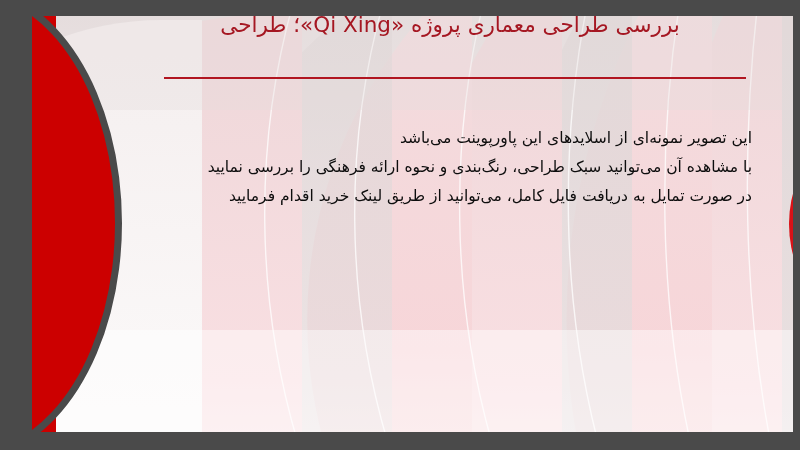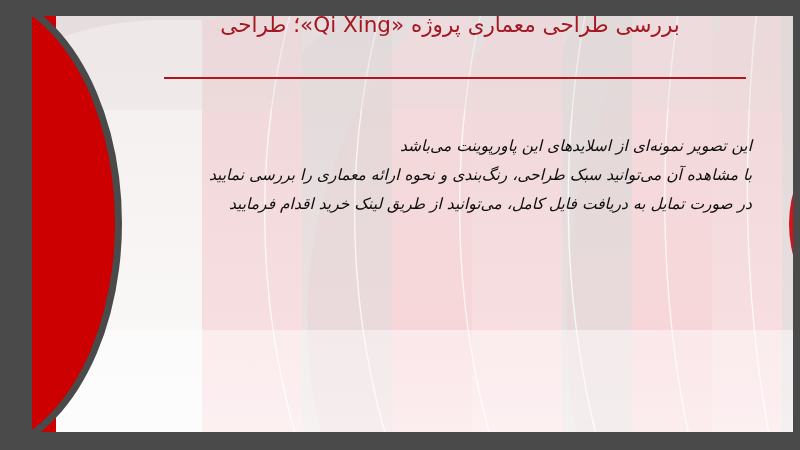--- a/index.html
+++ b/index.html
@@ -115,26 +115,25 @@
     width: 582px;
     height: 2px;
     background: #b11520;
     z-index: 4;
   }
 
   
   .body-zone {
     position: absolute;
     left: 120px;
-    top: 132px;
+    top: 124px;
     width: 600px;
     z-index: 4;
     direction: rtl;
     text-align: right;
-    font-style: italic;
   }
   .body-line {
     color: #0d0d0d;
     font-size: 15.5px;
     line-height: 29px;
     font-weight: 400;
     white-space: nowrap;
   }
 </style>
 </head>
@@ -205,21 +204,21 @@
     <div class="left-blob-strip"></div>
     <div class="left-blob"></div>
 
     <div class="title-zone">
       <div class="title-line">بررسی طراحی معماری پروژه «Qi Xing»؛ طراحی</div>
     </div>
     <div class="title-rule"></div>
 
     <div class="body-zone">
       <div class="body-line">این تصویر نمونه‌ای از اسلایدهای این پاورپوینت می‌باشد</div>
-      <div class="body-line">با مشاهده آن می‌توانید سبک طراحی، رنگ‌بندی و نحوه ارائه معماری را بررسی نمایید</div>
+      <div class="body-line">با مشاهده آن می‌توانید سبک طراحی، رنگ‌بندی و نحوه ارائه فرهنگی را بررسی نمایید</div>
       <div class="body-line">در صورت تمایل به دریافت فایل کامل، می‌توانید از طریق لینک خرید اقدام فرمایید</div>
     </div>
 
   </div>
 
   <div class="frame-top"></div>
   <div class="frame-bottom"></div>
   <div class="frame-right"></div>
 
 </div>

